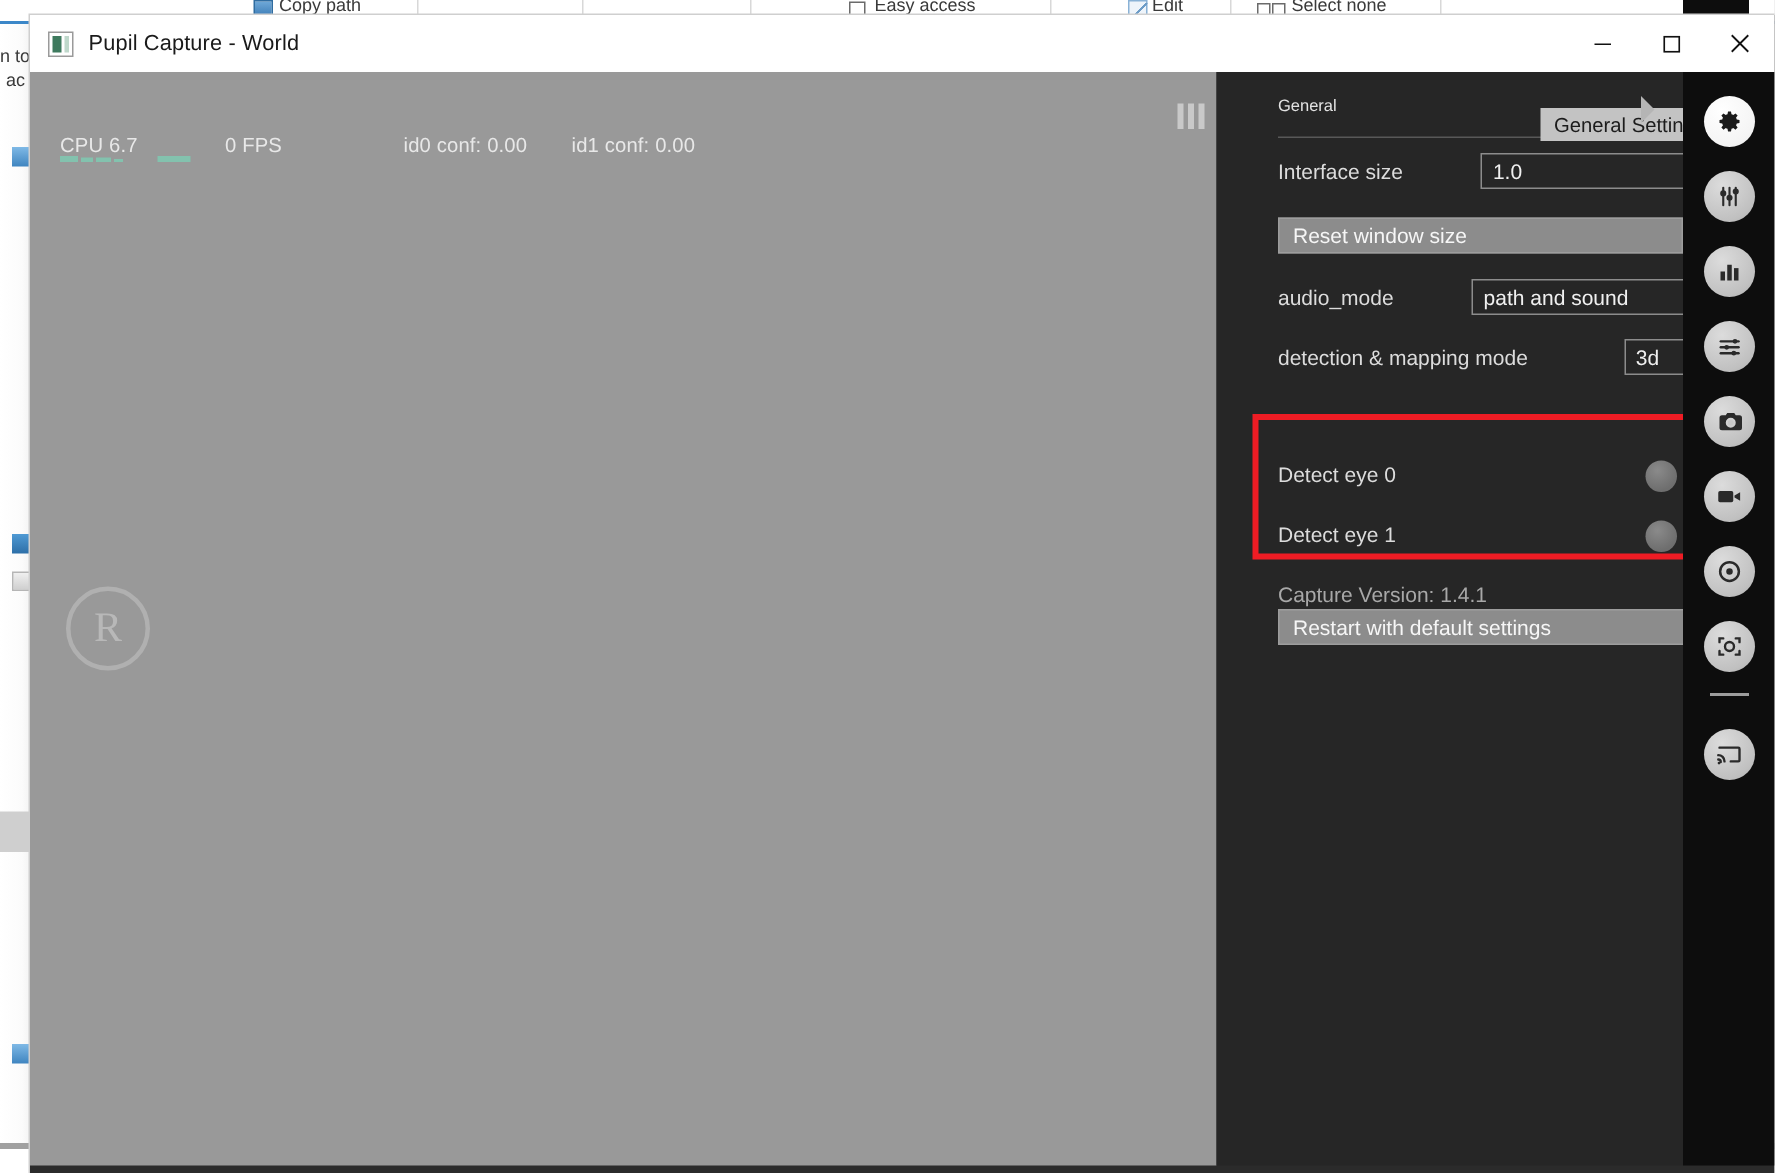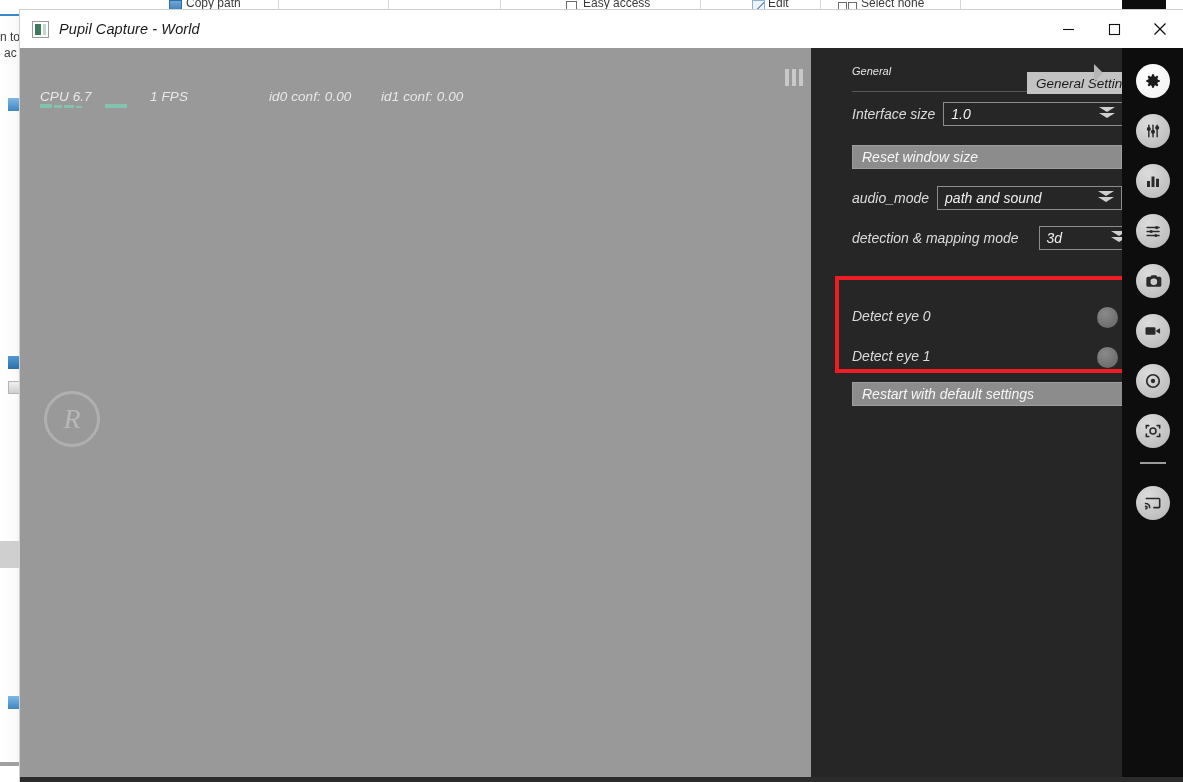--- a/index.html
+++ b/index.html
@@ -89,21 +89,20 @@
   .bg-darkstrip {
     position: absolute; left: 1122px; top: 0px; width: 44px; height: 782px;
     background: #0d0d0d;
   }
 
   
   .app-window {
     position: absolute; left: 20px; top: 10px; width: 1163px; height: 772px;
     background: #2b2b2b;
     box-shadow: 0 0 0 1px #cfcfcf;
-    font-style: italic;
   }
   .titlebar {
     position: absolute; left: 0; top: 0; width: 1163px; height: 38px;
     background: #ffffff;
     display: flex; align-items: center;
   }
   .title-icon {
     position: relative; margin-left: 12px; width: 17px; height: 17px;
     background: #ffffff; border: 1px solid #9a9a9a;
     display: inline-block; flex: 0 0 auto;
@@ -163,21 +162,21 @@
     position: absolute; left: 216px; top: 24px; height: 22px;
     background: #c3c3c3; color: #1c1c1c; font-size: 13.5px;
     display: flex; align-items: center; padding: 0 8px 0 9px;
     white-space: nowrap;
   }
   .tooltip:after {
     content: ''; position: absolute; right: -11px; top: 0;
     border-top: 11px solid transparent; border-bottom: 11px solid transparent;
     border-left: 11px solid #c3c3c3;
   }
-  .row { position: absolute; display: flex; align-items: center; }
+  .row { position: absolute; display: flex; align-items: center; gap: 44px; }
   .row-label { font-size: 14px; color: #dcdcdc; white-space: nowrap; }
   .combo {
     position: relative; height: 24px; background: #262626;
     border: 1px solid #8c8c8c; color: #f0f0f0; font-size: 14px;
     display: flex; align-items: center; padding-left: 7px;
   }
   .combo .caret {
     position: absolute; right: 7px; top: 4px; width: 16px; height: 15px;
   }
   .combo .caret i {
@@ -311,21 +310,21 @@
 
     <div class="video">
       <div class="hud cpu" style="left:20px">CPU 6.7</div>
       <div class="cpu-spark">
         <span class="blip" style="left:0px;width:12px;height:4px"></span>
         <span class="blip" style="left:14px;width:8px;height:3px"></span>
         <span class="blip" style="left:24px;width:10px;height:3px"></span>
         <span class="blip" style="left:36px;width:6px;height:2px"></span>
         <span class="blip" style="left:65px;width:22px;height:4px"></span>
       </div>
-      <div class="hud" style="left:130px">1 FPS</div>
+      <div class="hud" style="left:130px">0 FPS</div>
       <div class="hud" style="left:249px">id0 conf: 0.00</div>
       <div class="hud" style="left:361px">id1 conf: 0.00</div>
 
       <div class="handle">
         <span></span>
           <span></span>
           <span></span>
       </div>
 
       <div class="watermark">R</div>
@@ -380,21 +379,21 @@
         <span class="row-label">Detect eye 0</span>
       </div>
       <div class="toggle-knob" style="left:286px; top:259px;"></div>
 
       <div class="row" style="left:41px; top:300px;">
         <span class="row-label">Detect eye 1</span>
       </div>
       <div class="toggle-knob" style="left:286px; top:299px;"></div>
 
       <div class="version" style="left:41px; top:302px; margin-top:38px;">Capture Version: 1.4.1</div>
-      <div class="btn" style="left:41px; top:334px; width:306px;">
+      <div class="btn" style="left:41px; top:358px; width:306px;">
         <span>Restart with default settings</span>
       </div>
     </div>
 
     <div class="rail">
 
       <div class="rail-btn active" style="top:16px">
         <svg width="20" height="20" viewBox="0 0 24 24" fill="#1a1a1a">
           <path d="M12 8.5a3.5 3.5 0 100 7 3.5 3.5 0 000-7zm0 5.2a1.7 1.7 0 110-3.4 1.7 1.7 0 010 3.4z"></path>
           <path d="M20 13.2v-2.4l-2.2-.4a6 6 0 00-.6-1.4l1.3-1.8-1.7-1.7-1.8 1.3a6 6 0 00-1.4-.6L13.2 4h-2.4l-.4 2.2a6 6 0 00-1.4.6L7.2 5.5 5.5 7.2l1.3 1.8a6 6 0 00-.6 1.4L4 10.8v2.4l2.2.4a6 6 0 00.6 1.4l-1.3 1.8 1.7 1.7 1.8-1.3a6 6 0 001.4.6l.4 2.2h2.4l.4-2.2a6 6 0 001.4-.6l1.8 1.3 1.7-1.7-1.3-1.8a6 6 0 00.6-1.4l2.2-.4z"></path>

